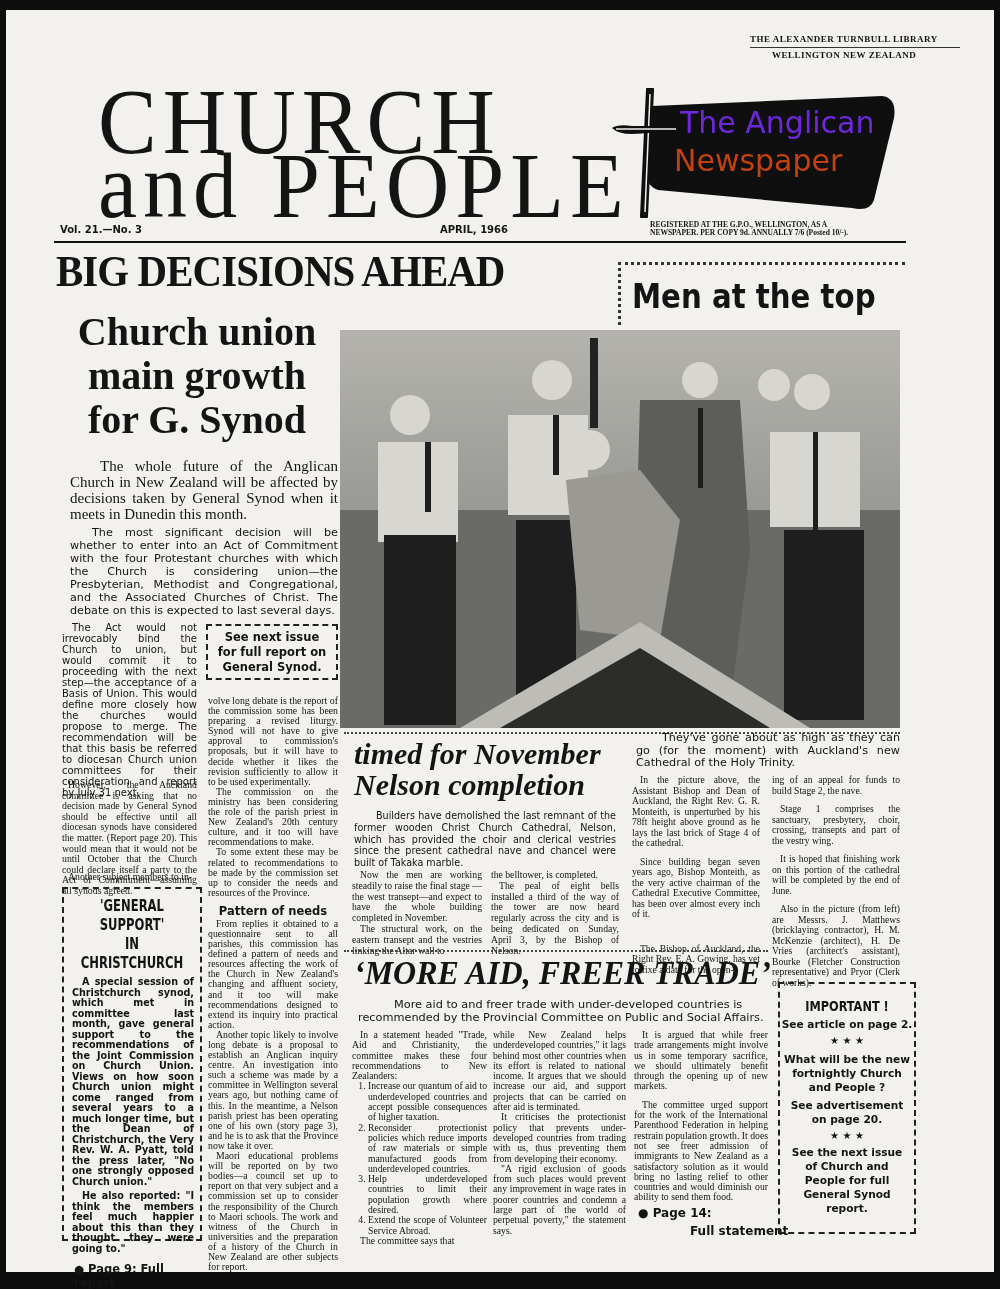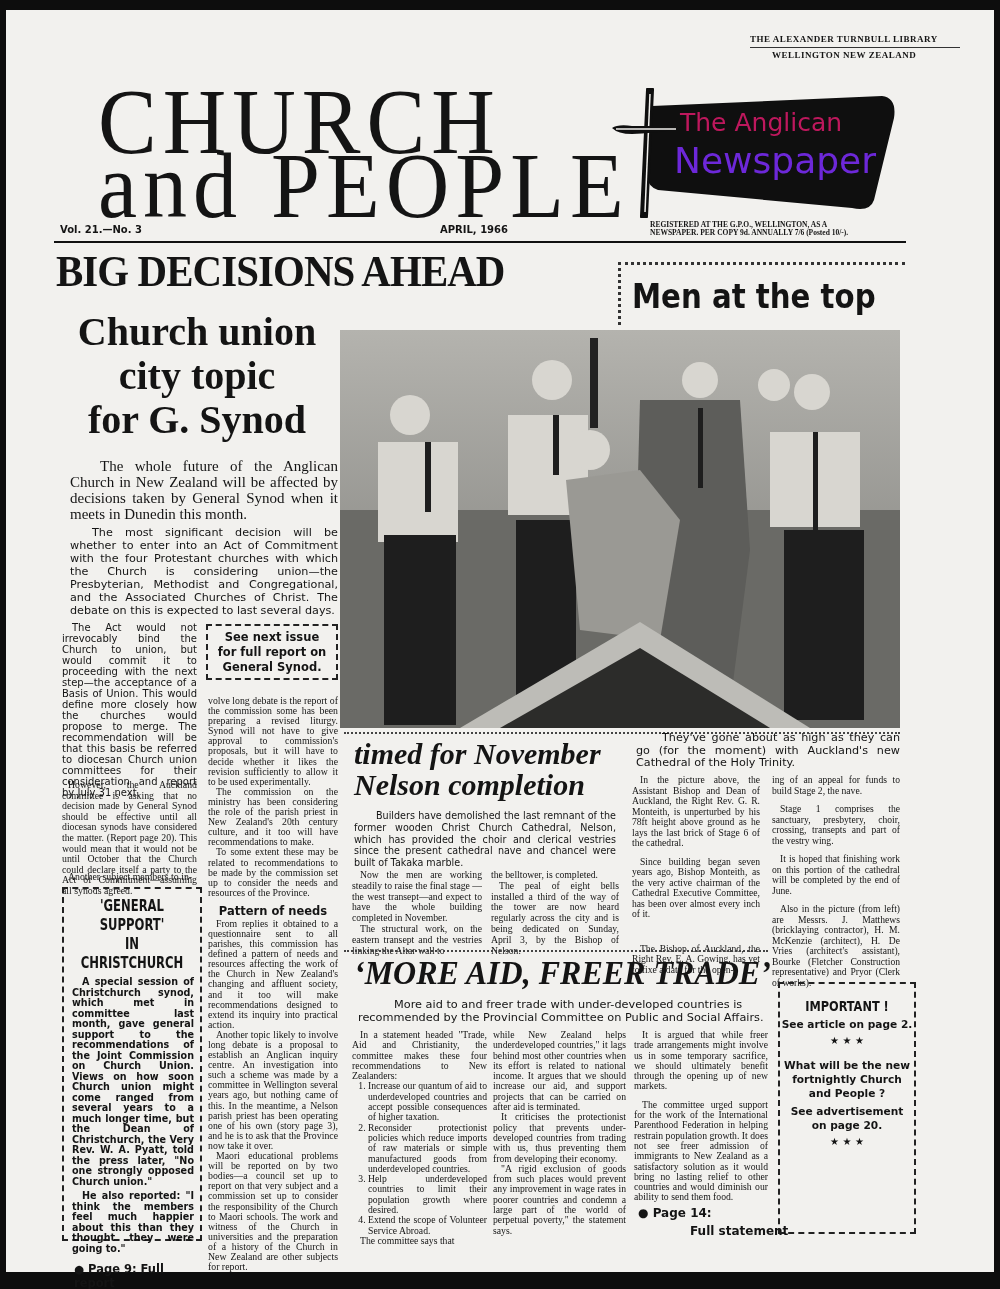--- a/index.html
+++ b/index.html
@@ -39,40 +39,40 @@
   <div class="abs title-line" style="left:92px;top:140px;">and PEOPLE</div>
 
   <div class="abs" style="left:606px;top:78px;width:290px;height:130px;">
     <svg width="290" height="130" viewBox="0 0 290 130">
       <path d="M40 18 L270 8 Q285 10 282 30 L262 112 Q258 124 240 120 L46 102 Q34 98 36 86 Z" fill="#0f0f0f"></path>
       <path d="M38 2 L32 128" stroke="#0f0f0f" stroke-width="8" stroke-linecap="round"></path>
       <path d="M38 6 L33 124" stroke="#f2f1ee" stroke-width="1.5"></path>
       <path d="M0 40 Q6 36 20 38 L72 38 Q62 44 20 46 Q6 46 0 40 Z" fill="#0f0f0f"></path>
       <path d="M4 41 L64 41" stroke="#f2f1ee" stroke-width="1.3"></path>
     </svg>
-    <div class="abs sans" style="left:68px;top:18px;color:#be185d;font-size:25px;line-height:34px;">The Anglican</div>
-    <div class="abs sans" style="left:62px;top:56px;color:#6d28d9;font-size:36px;line-height:34px;">Newspaper</div>
+    <div class="abs sans" style="left:68px;top:18px;color:#6d28d9;font-size:30px;line-height:34px;">The Anglican</div>
+    <div class="abs sans" style="left:62px;top:56px;color:#c2410c;font-size:30px;line-height:34px;">Newspaper</div>
   </div>
 
   <div class="abs meta" style="left:54px;top:214px;">Vol. 21.—No. 3</div>
   <div class="abs meta" style="left:434px;top:214px;">APRIL, 1966</div>
   <div class="abs reg" style="left:644px;top:211px;width:260px;">
     <div>REGISTERED AT THE G.P.O., WELLINGTON, AS A</div>
     <div>NEWSPAPER. PER COPY 9d. ANNUALLY 7/6 (Posted 10/-).</div>
   </div>
   <div class="rule" style="left:48px;top:231px;width:852px;height:2px;"></div>
 
   <div class="abs serif" style="left:50px;top:236px;font-size:44px;font-weight:bold;line-height:52px;letter-spacing:-1px;transform:scaleX(0.93);transform-origin:left;">BIG DECISIONS AHEAD</div>
 
   <div class="abs" style="left:612px;top:252px;width:284px;height:60px;border-top:3px dotted #333;border-left:3px dotted #333;"></div>
   <div class="abs sans" style="left:626px;top:266px;font-size:34px;font-weight:bold;line-height:40px;transform:scaleX(0.86);transform-origin:left;">Men at the top</div>
 
   <div class="abs serif" style="left:52px;top:300px;width:278px;text-align:center;font-weight:bold;font-size:40px;line-height:44px;">
     <div>Church union</div>
-    <div>city topic</div>
+    <div>main growth</div>
     <div>for G. Synod</div>
   </div>
 
   <p class="abs serif just" style="left:64px;top:448px;width:268px;font-size:15px;line-height:16px;text-indent:30px;">The whole future of the Anglican Church in New Zealand will be affected by decisions taken by General Synod when it meets in Dunedin this month.</p>
   <p class="abs sans just" style="left:64px;top:516px;width:268px;font-size:11.2px;line-height:13px;text-indent:22px;">The most significant decision will be whether to enter into an Act of Commitment with the four Protestant churches with which the Church is considering union—the Presbyterian, Methodist and Congregational, and the Associated Churches of Christ. The debate on this is expected to last several days.</p>
 
   <p class="abs sans just" style="left:56px;top:612px;width:135px;font-size:10px;line-height:11px;text-indent:10px;font-weight:500;">The Act would not irrevocably bind the Church to union, but would commit it to proceeding with the next step—the acceptance of a Basis of Union. This would define more closely how the churches would propose to merge. The recommendation will be that this basis be referred to diocesan Church union committees for their consideration and report by July 31 next.</p>
   <p class="abs bodytxt just" style="left:56px;top:770px;width:135px;font-size:9.8px;line-height:10.6px;text-indent:6px;">However, the Auckland committee is asking that no decision made by General Synod should be effective until all diocesan synods have considered the matter. (Report page 20). This would mean that it would not be until October that the Church could declare itself a party to the Act of Commitment—assuming all synods agreed.</p>
   <p class="abs bodytxt" style="left:62px;top:862px;width:135px;font-size:9.8px;line-height:10.6px;">Another subject members to in-</p>
 
@@ -150,21 +150,21 @@
     <p style="text-indent:8px;">Now the men are working steadily to raise the final stage —the west transept—and expect to have the whole building completed in November.</p>
     <p style="text-indent:8px;">The structural work, on the eastern transept and the vestries linking the Altar wall to</p>
   </div>
   <div class="abs bodytxt just" style="left:485px;top:860px;width:128px;font-size:9.7px;line-height:10.8px;">
     <p>the belltower, is completed.</p>
     <p style="text-indent:8px;">The peal of eight bells installed a third of the way of the tower are now heard regularly across the city and is being dedicated on Sunday, April 3, by the Bishop of Nelson.</p>
   </div>
 
   <p class="abs sans just" style="left:630px;top:722px;width:264px;font-size:11.2px;line-height:12.6px;text-indent:26px;">They've gone about as high as they can go (for the moment) with Auckland's new Cathedral of the Holy Trinity.</p>
   <div class="abs bodytxt just" style="left:626px;top:765px;width:128px;font-size:9.6px;line-height:10.5px;">
-    <p style="text-indent:8px;">In the picture above, the Assistant Bishop and Dean of Auckland, the Right Rev. G. R. Monteith, is unperturbed by his 78ft height above ground as he lays the last brick of Stage 6 of the cathedral.</p>
+    <p style="text-indent:8px;">In the picture above, the Assistant Bishop and Dean of Auckland, the Right Rev. G. R. Monteith, is unperturbed by his 78ft height above ground as he lays the last brick of Stage 4 of the cathedral.</p>
     <p style="text-indent:8px;margin-top:8px;">Since building began seven years ago, Bishop Monteith, as the very active chairman of the Cathedral Executive Committee, has been over almost every inch of it.</p>
     <p style="text-indent:8px;margin-top:24px;">The Bishop of Auckland, the Right Rev. E. A. Gowing, has yet to fixe a date for the open-</p>
   </div>
   <div class="abs bodytxt just" style="left:766px;top:765px;width:128px;font-size:9.6px;line-height:10.5px;">
     <p>ing of an appeal for funds to build Stage 2, the nave.</p>
     <p style="text-indent:8px;margin-top:8px;">Stage 1 comprises the sanctuary, presbytery, choir, crossing, transepts and part of the vestry wing.</p>
     <p style="text-indent:8px;margin-top:8px;">It is hoped that finishing work on this portion of the cathedral will be completed by the end of June.</p>
     <p style="text-indent:8px;margin-top:8px;">Also in the picture (from left) are Messrs. J. Matthews (bricklaying contractor), H. M. McKenzie (architect), H. De Vries (architect's assistant), Bourke (Fletcher Construction representative) and Pryor (Clerk of works).</p>
   </div>
 
@@ -191,18 +191,19 @@
     <p style="text-indent:8px;">It is argued that while freer trade arrangements might involve us in some temporary sacrifice, we should ultimately benefit through the opening up of new markets.</p>
     <p style="text-indent:8px;margin-top:8px;">The committee urged support for the work of the International Parenthood Federation in helping restrain population growth. It does not see freer admission of immigrants to New Zealand as a satisfactory solution as it would bring no lasting relief to other countries and would diminish our ability to send them food.</p>
   </div>
   <div class="abs boldsans" style="left:632px;top:1196px;font-size:12px;">● Page 14:</div>
   <div class="abs boldsans" style="left:684px;top:1214px;font-size:12px;">Full statement</div>
 
   <div class="dash-box" style="left:772px;top:972px;width:134px;height:248px;">
     <div class="cond" style="text-align:center;font-weight:bold;font-size:14px;margin-top:14px;transform:scaleX(0.9);">IMPORTANT !</div>
     <p class="boldsans" style="text-align:center;font-size:10.6px;line-height:13px;margin-top:4px;">See article on page 2.</p>
     <p class="boldsans" style="text-align:center;font-size:10px;margin-top:4px;">★   ★   ★</p>
-    <p class="boldsans" style="text-align:center;font-size:10.6px;line-height:14px;margin-top:12px;padding:0 2px;">What will be the new fortnightly Church and People ?</p>
+    <p class="boldsans" style="text-align:center;font-size:10.6px;line-height:14px;margin-top:6px;padding:0 2px;">What will be the new fortnightly Church and People ?</p>
     <p class="boldsans" style="text-align:center;font-size:10.6px;line-height:14px;margin-top:4px;padding:0 2px;">See advertisement on page 20.</p>
     <p class="boldsans" style="text-align:center;font-size:10px;margin-top:4px;">★   ★   ★</p>
+    <p class="boldsans" style="text-align:center;font-size:10.6px;line-height:14px;margin-top:4px;padding:0 4px;">See the next issue of Church and People for full General Synod report.</p>
   </div>
 
 </div>
 
 </body></html>

